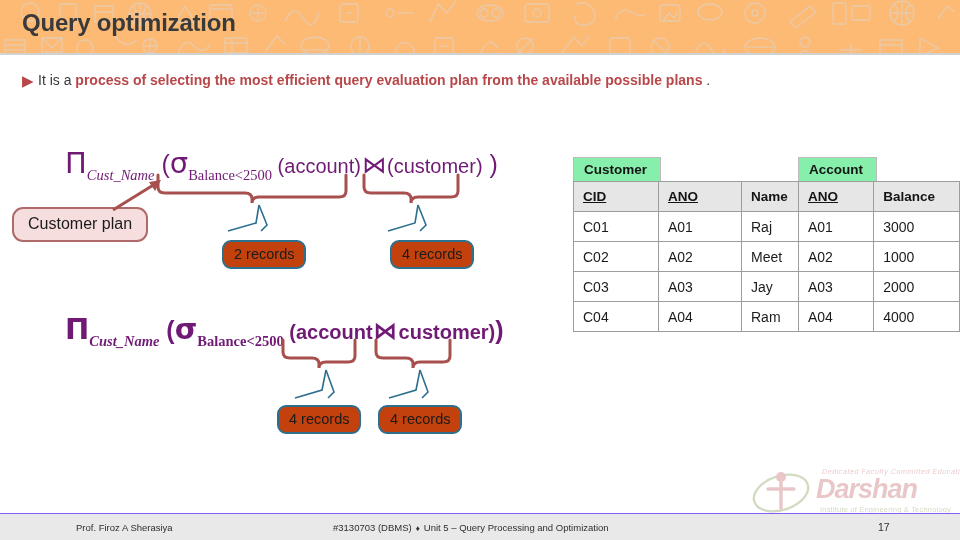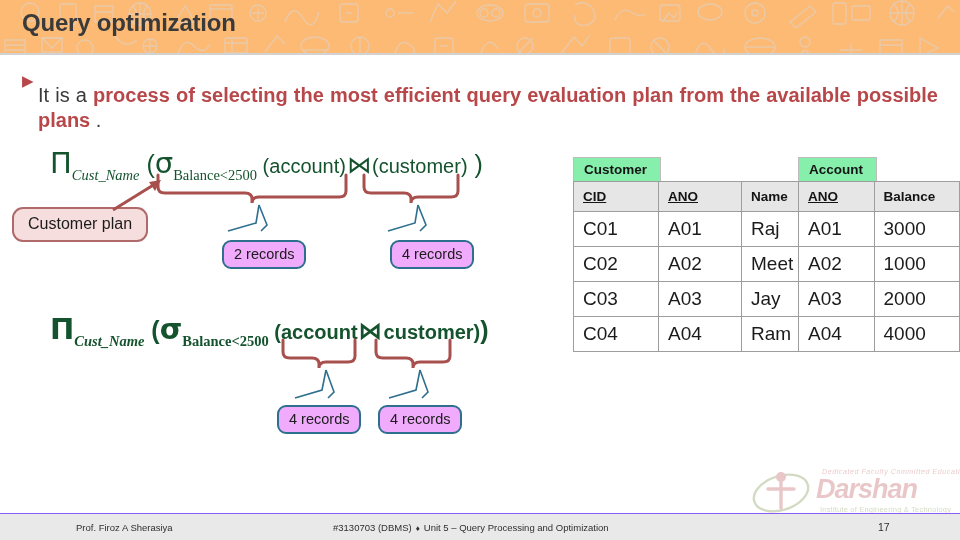--- a/index.html
+++ b/index.html
@@ -34,49 +34,49 @@
     position:absolute;left:22px;top:68px;width:916px;
   }
   .bullet-row{display:flex;align-items:flex-start;}
   .bullet-marker{
     width:16px;flex:0 0 16px;
     color:#b8474a;font-size:15px;line-height:24px;
     margin-top:1px;
   }
   .bullet-text{
     flex:1;
-    font-size:20px;line-height:25px;
+    font-size:14px;line-height:25px;
     color:#3a3a3a;
     text-align:justify;
     font-weight:normal;
-    margin-top:15px;
   }
   .bullet-text .hl{color:#b8474a;font-weight:bold;}
   .bullet-text .pl{color:#3a3a3a;font-weight:normal;}
   
   .expr{
     position:absolute;
-    color:#14532d;
+    color:#701a75;
     white-space:nowrap;
     font-family:"Liberation Serif", serif;
+    margin-left:15px;
   }
   .expr1{left:50px;top:146px;}
   .expr2{left:50px;top:312px;font-weight:bold;}
   .op{font-size:29px;font-family:"DejaVu Sans",sans-serif;}
   .sub{font-size:14.5px;vertical-align:sub;position:relative;top:3px;}
   .sub-i{font-style:italic;font-family:"Liberation Serif",serif;}
   .rel{font-size:20px;font-family:"Liberation Sans",sans-serif;}
   .paren{font-size:25px;font-family:"Liberation Sans",sans-serif;}
   .bowtie{font-size:24px;font-family:"DejaVu Sans",sans-serif;padding:0 1px;}
   
   .callout{
     position:absolute;
     border:2px solid #2e6f8e;
     border-radius:9px;
-    background:#f0abfc;
+    background:#c2410c;
     color:#1b1b1b;
     font-size:14.5px;
     font-family:"Liberation Sans",sans-serif;
     padding:4px 10px 5px 10px;
     line-height:16px;
     white-space:nowrap;
   }
   .plan-callout{
     position:absolute;
     border:2px solid #b06a6a;
@@ -110,21 +110,21 @@
     border:1px solid #9d9d9d;
     font-size:13.5px;font-weight:bold;
     color:#141414;
     text-align:left;
     padding:6px 9px 6px 9px;
     height:17px;
   }
   table.dt th.u span{text-decoration:underline;}
   table.dt td{
     border:1px solid #9d9d9d;
-    font-size:19px;
+    font-size:14px;
     color:#1b1b1b;
     text-align:left;
     padding:6px 9px 6px 9px;
     height:17px;
     background:#fff;
   }
   
   .footer{
     position:absolute;left:0;top:513px;width:960px;height:27px;
     background:#e9e9e9;

